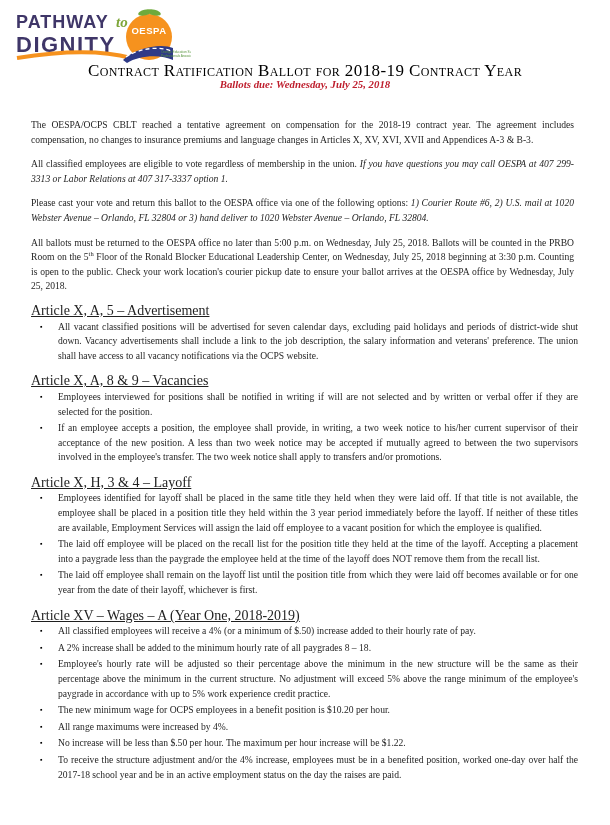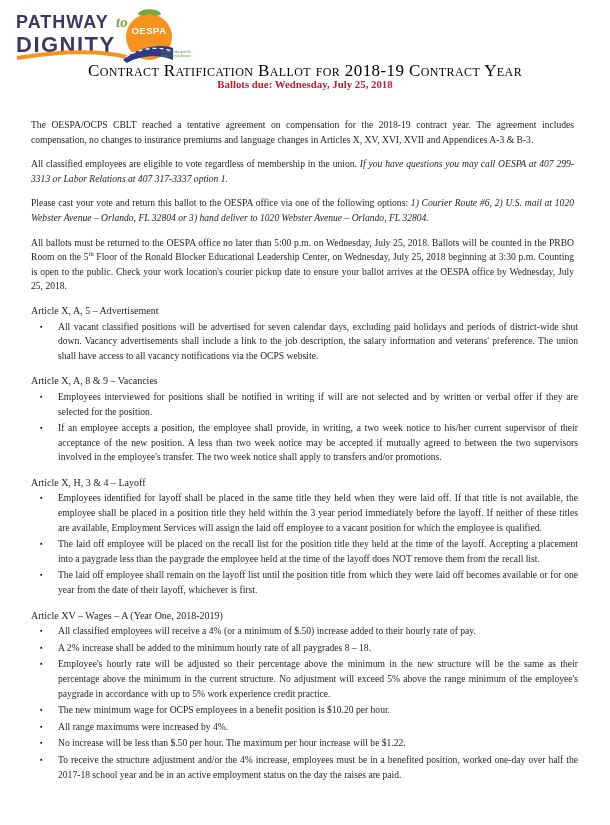--- a/index.html
+++ b/index.html
@@ -24,35 +24,37 @@
     font-size: 17px;
     letter-spacing: 0.4px;
     color: #000000;
     line-height: 15px;
   }
   .doc-due {
     color: #be1e2d;
     font-weight: bold;
     font-size: 10.8px;
     line-height: 13.5px;
+    font-style: italic;
   }
   .content { padding: 6px 32px 0 31px; }
   .para {
     margin: 0 4px 10px 0;
     font-size: 9.6px;
     line-height: 14.6px;
     text-align: justify;
   }
   .para .it { font-style: italic; }
   .para sup { font-size: 6.5px; line-height: 0; }
   section { margin: 0 0 11px 0; }
   .sec-heading {
-    font-size: 10px;
+    font-size: 14px;
     line-height: 14.6px;
     margin-bottom: 1px;
+    text-decoration: underline;
   }
   ul.bullets { margin: 0; padding: 0; list-style: none; }
   ul.bullets li {
     display: flex;
     margin: 0 0 2px 0;
     font-size: 9.6px;
     line-height: 14.6px;
   }
   ul.bullets .marker {
     flex: 0 0 18px;

